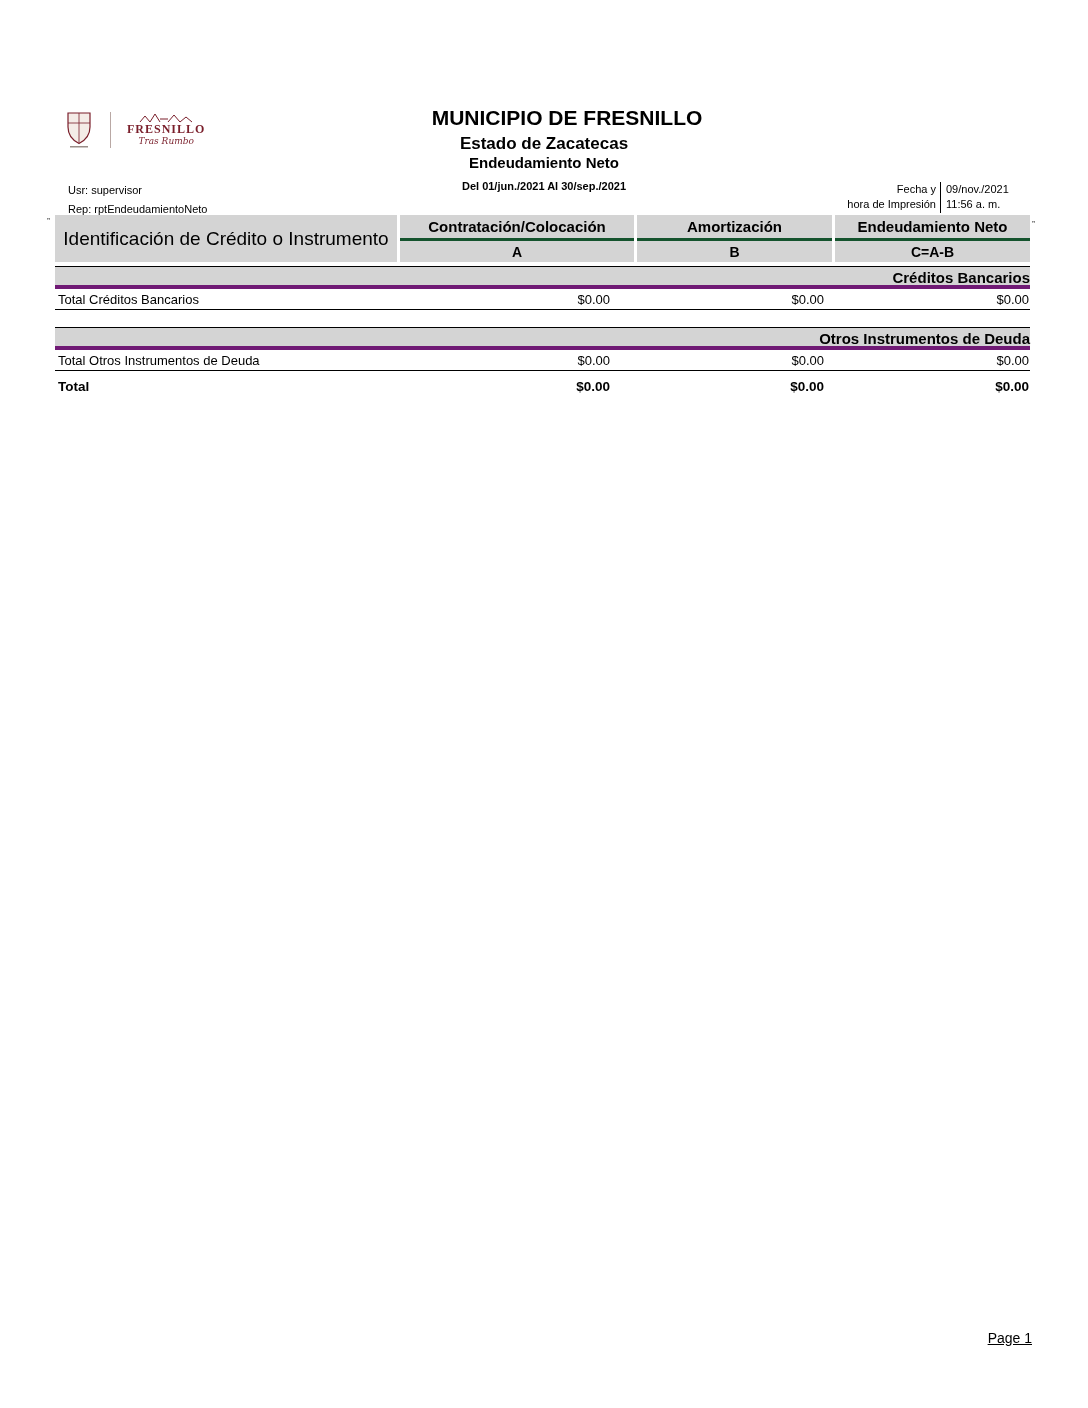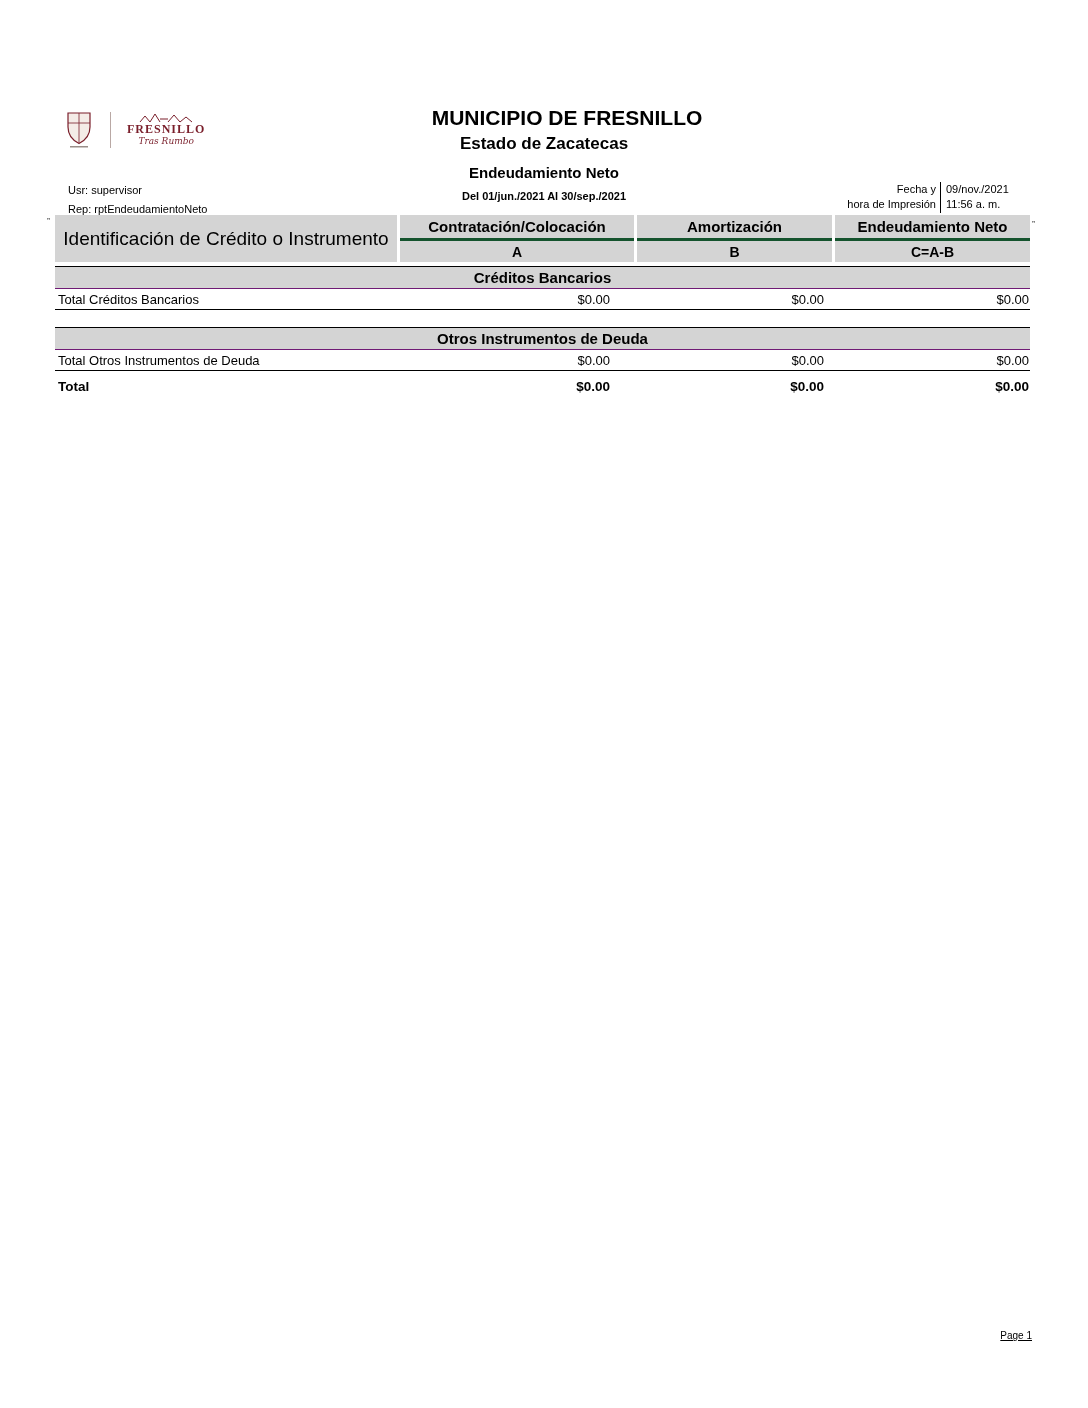--- a/index.html
+++ b/index.html
@@ -8,48 +8,48 @@
 
   .logo-block { position:absolute; left:64px; top:110px; display:flex; align-items:flex-start; gap:16px; }
   .crest { display:block; }
   .logo-divider { width:1px; height:36px; background:#b9a8a4; margin-top:2px; }
   .wordmark-block { display:flex; flex-direction:column; align-items:center; margin-top:2px; }
   .wordmark { font-family:"Liberation Serif", serif; font-size:12px; font-weight:bold; color:#7a1f2b; letter-spacing:1px; line-height:13px; }
   .tagline { font-family:"DejaVu Serif", serif; font-style:italic; font-size:9px; color:#7a1f2b; line-height:10px; }
 
   .title-block { position:absolute; left:0; top:106px; width:1088px; text-align:center; }
   .t1 { font-size:21px; font-weight:bold; margin-bottom:4px;padding-left:46px; }
-  .t2 { font-size:17px; font-weight:bold; margin-bottom:10px; }
+  .t2 { font-size:17px; font-weight:bold; margin-bottom:0; }
   .t3 { font-size:15px; font-weight:bold; margin-bottom:9px; }
   .t4 { font-size:11px; font-weight:bold; }
 
   .meta-left { position:absolute; left:68px; top:181px; font-size:11px; line-height:19px; }
   .meta-right { position:absolute; left:838px; top:182px; display:flex; font-size:11px; line-height:15px; }
   .meta-right .labels { width:102px; text-align:right; padding-right:4px; }
   .meta-right .vline { width:1px; background:#000; height:31px; }
   .meta-right .values { padding-left:5px; }
 
   .table { position:absolute; left:55px; top:215px; width:975px; }
   .grid { display:grid; grid-template-columns:342px 234px 195px 195px; column-gap:3px; }
   .thead .hcell { background:#d4d4d4; }
   .id-cell { height:47px; display:flex; align-items:center; justify-content:center; font-weight:normal; font-size:19px; text-align:left; }
   .col .col-label { height:26px; display:flex; align-items:center; justify-content:center; font-weight:bold; font-size:15px; border-bottom:3px solid #14532d; }
   .col .col-letter { height:21px; display:flex; align-items:center; justify-content:center; font-weight:bold; font-size:14px; }
 
-  .band { margin-top:4px; background:#d4d4d4; border-top:1px solid #000; border-bottom:1px solid #701a75; height:23px; text-align:center; font-weight:bold; font-size:15px; line-height:21px; }
+  .band { margin-top:4px; background:#d4d4d4; border-top:1px solid #000; border-bottom:4px solid #701a75; height:23px; text-align:right; font-weight:bold; font-size:15px; line-height:21px; }
   .band2 { margin-top:17px; }
 
   .row { border-bottom:1px solid #000; height:21px; font-size:13px; align-items:center; }
   .row .rlabel { padding-left:3px; }
   .v-a { text-align:right; padding-right:24px; }
   .v-b { text-align:right; padding-right:8px; }
   .v-c { text-align:right; padding-right:1px; }
   .row-total { font-weight:bold; border-bottom:none; height:24px; margin-top:3px; font-size:13.5px; }
 
-  .page-num { position:absolute; right:56px; top:1330px; font-size:10px;text-decoration:underline; }
+  .page-num { position:absolute; right:56px; top:1330px; font-size:14px;text-decoration:underline; }
   .stray { position:absolute; font-size:9px; color:#444; }
   .stray-left { left:47px; top:216px; }
   .stray-right { left:1032px; top:219px; }
 </style>
 </head>
 <body>
 
 <div class="page">
 
   <div class="logo-block">

